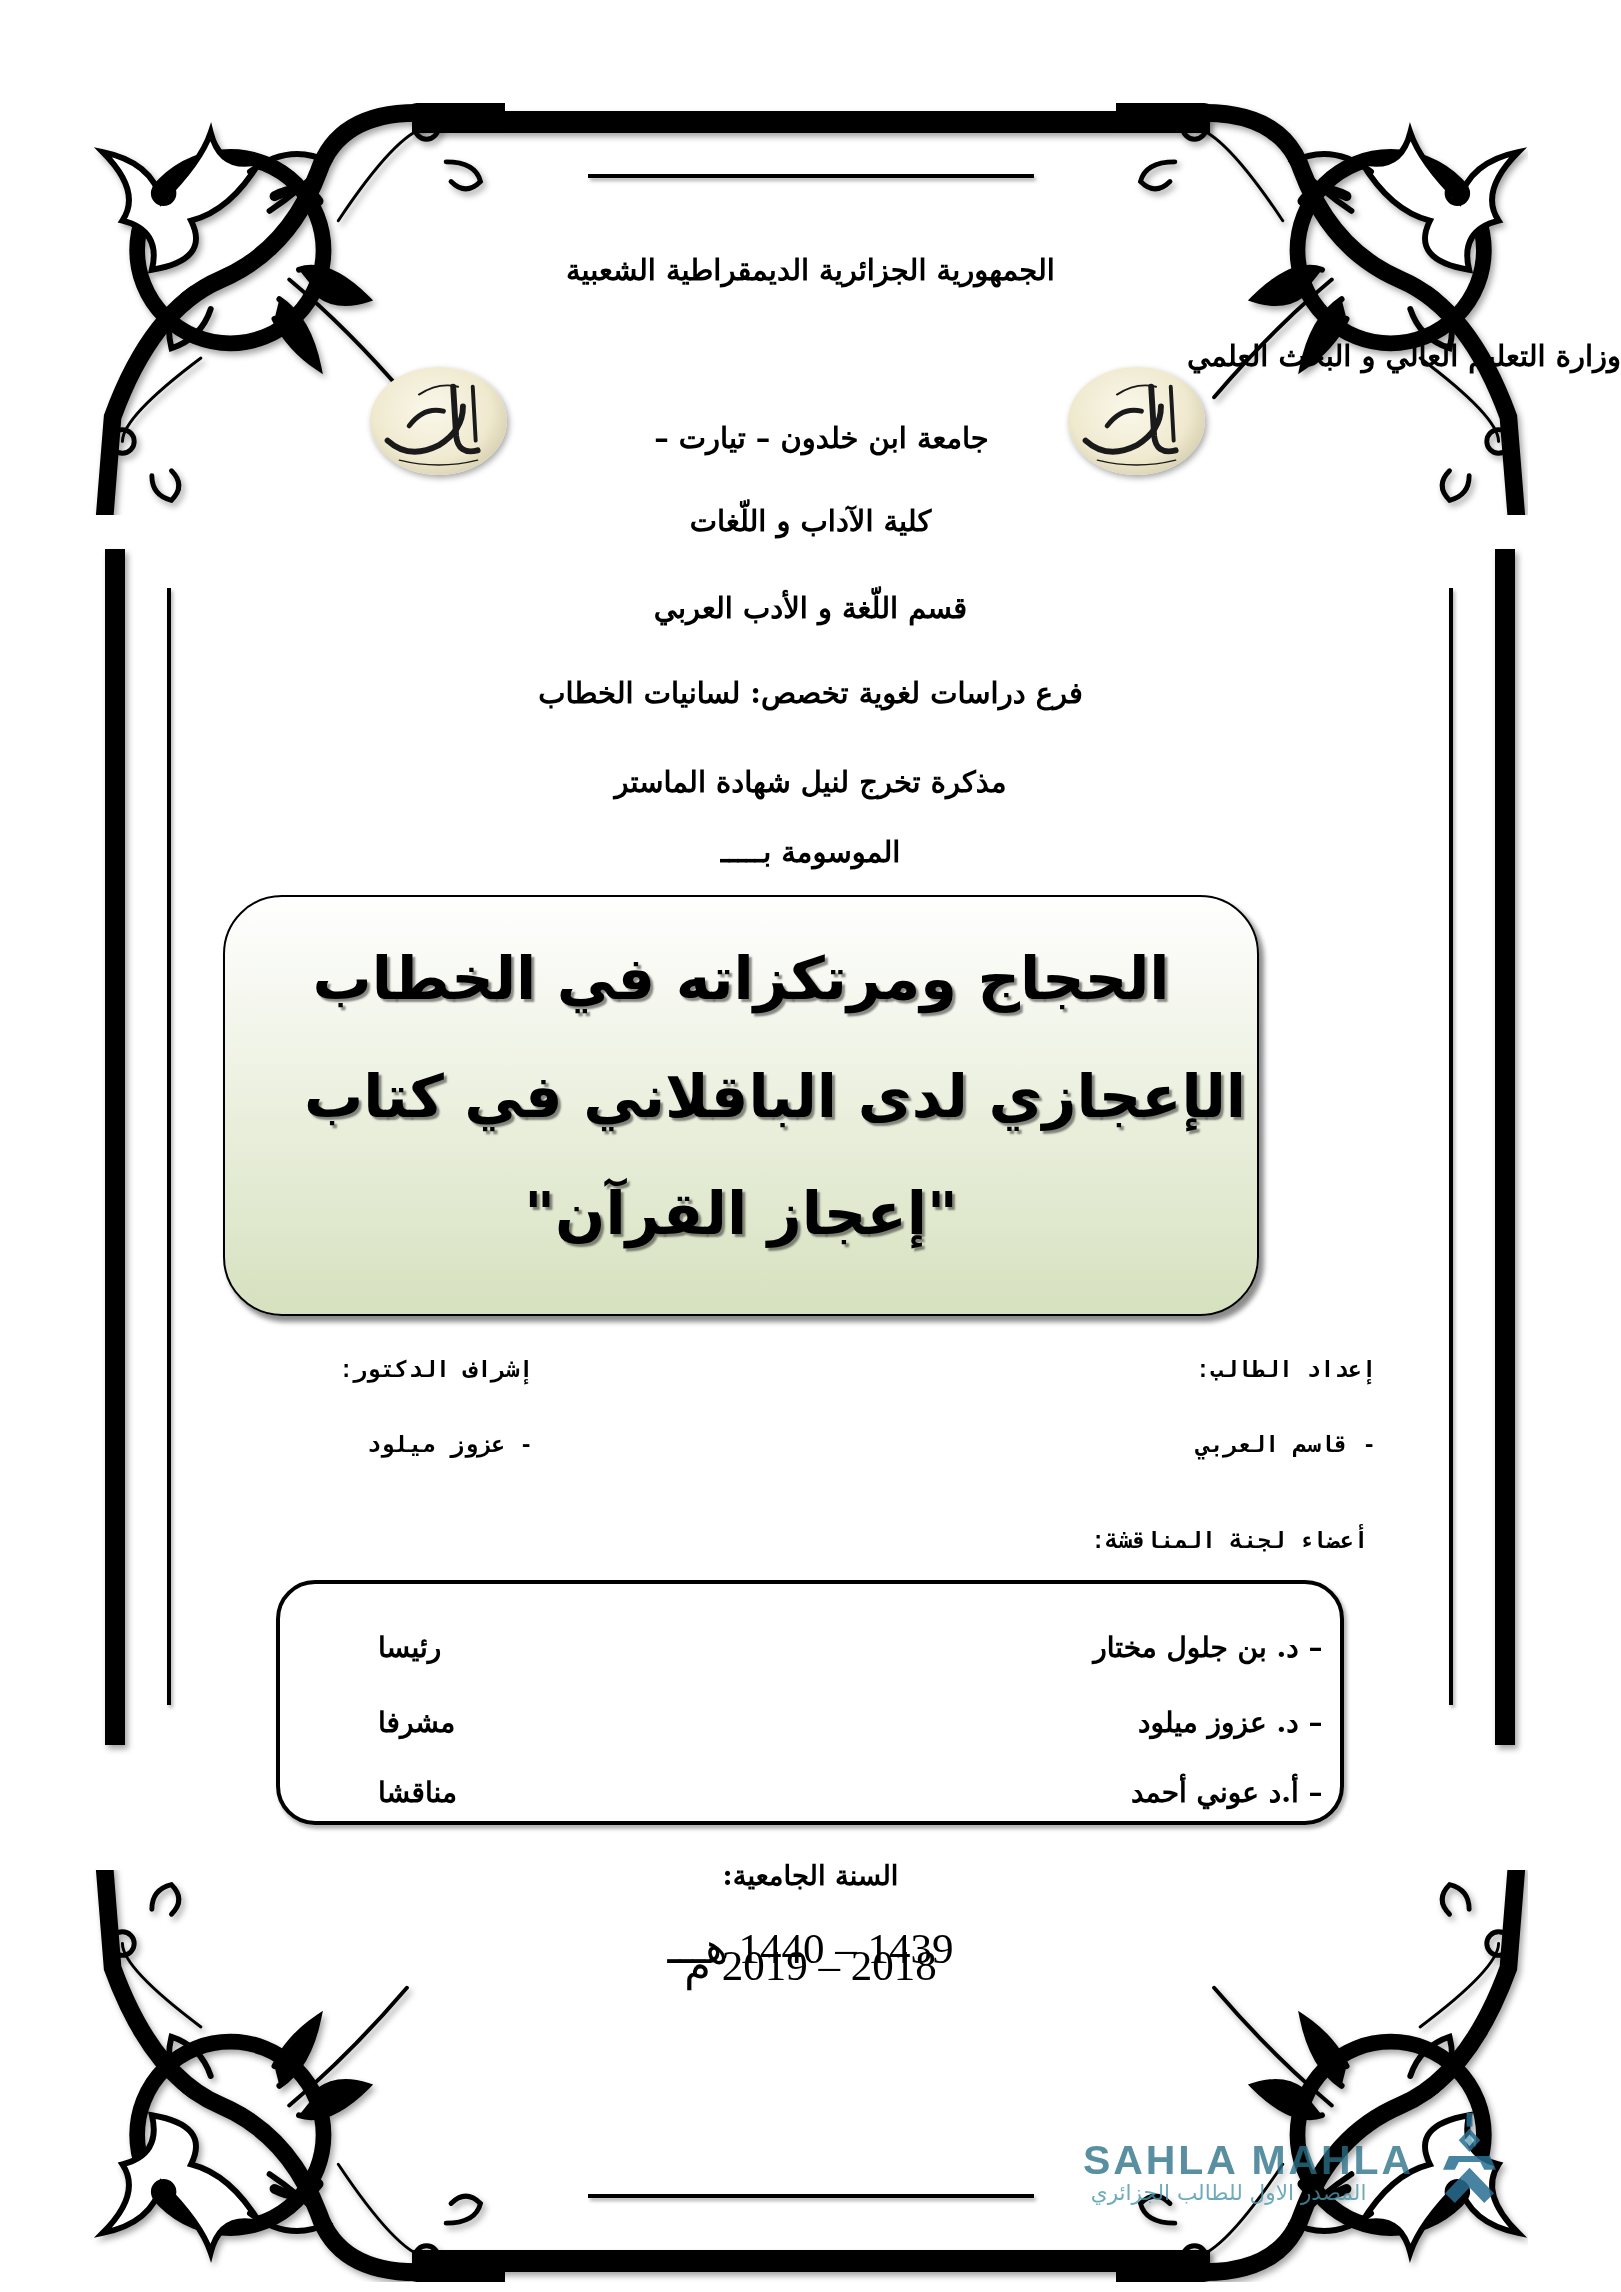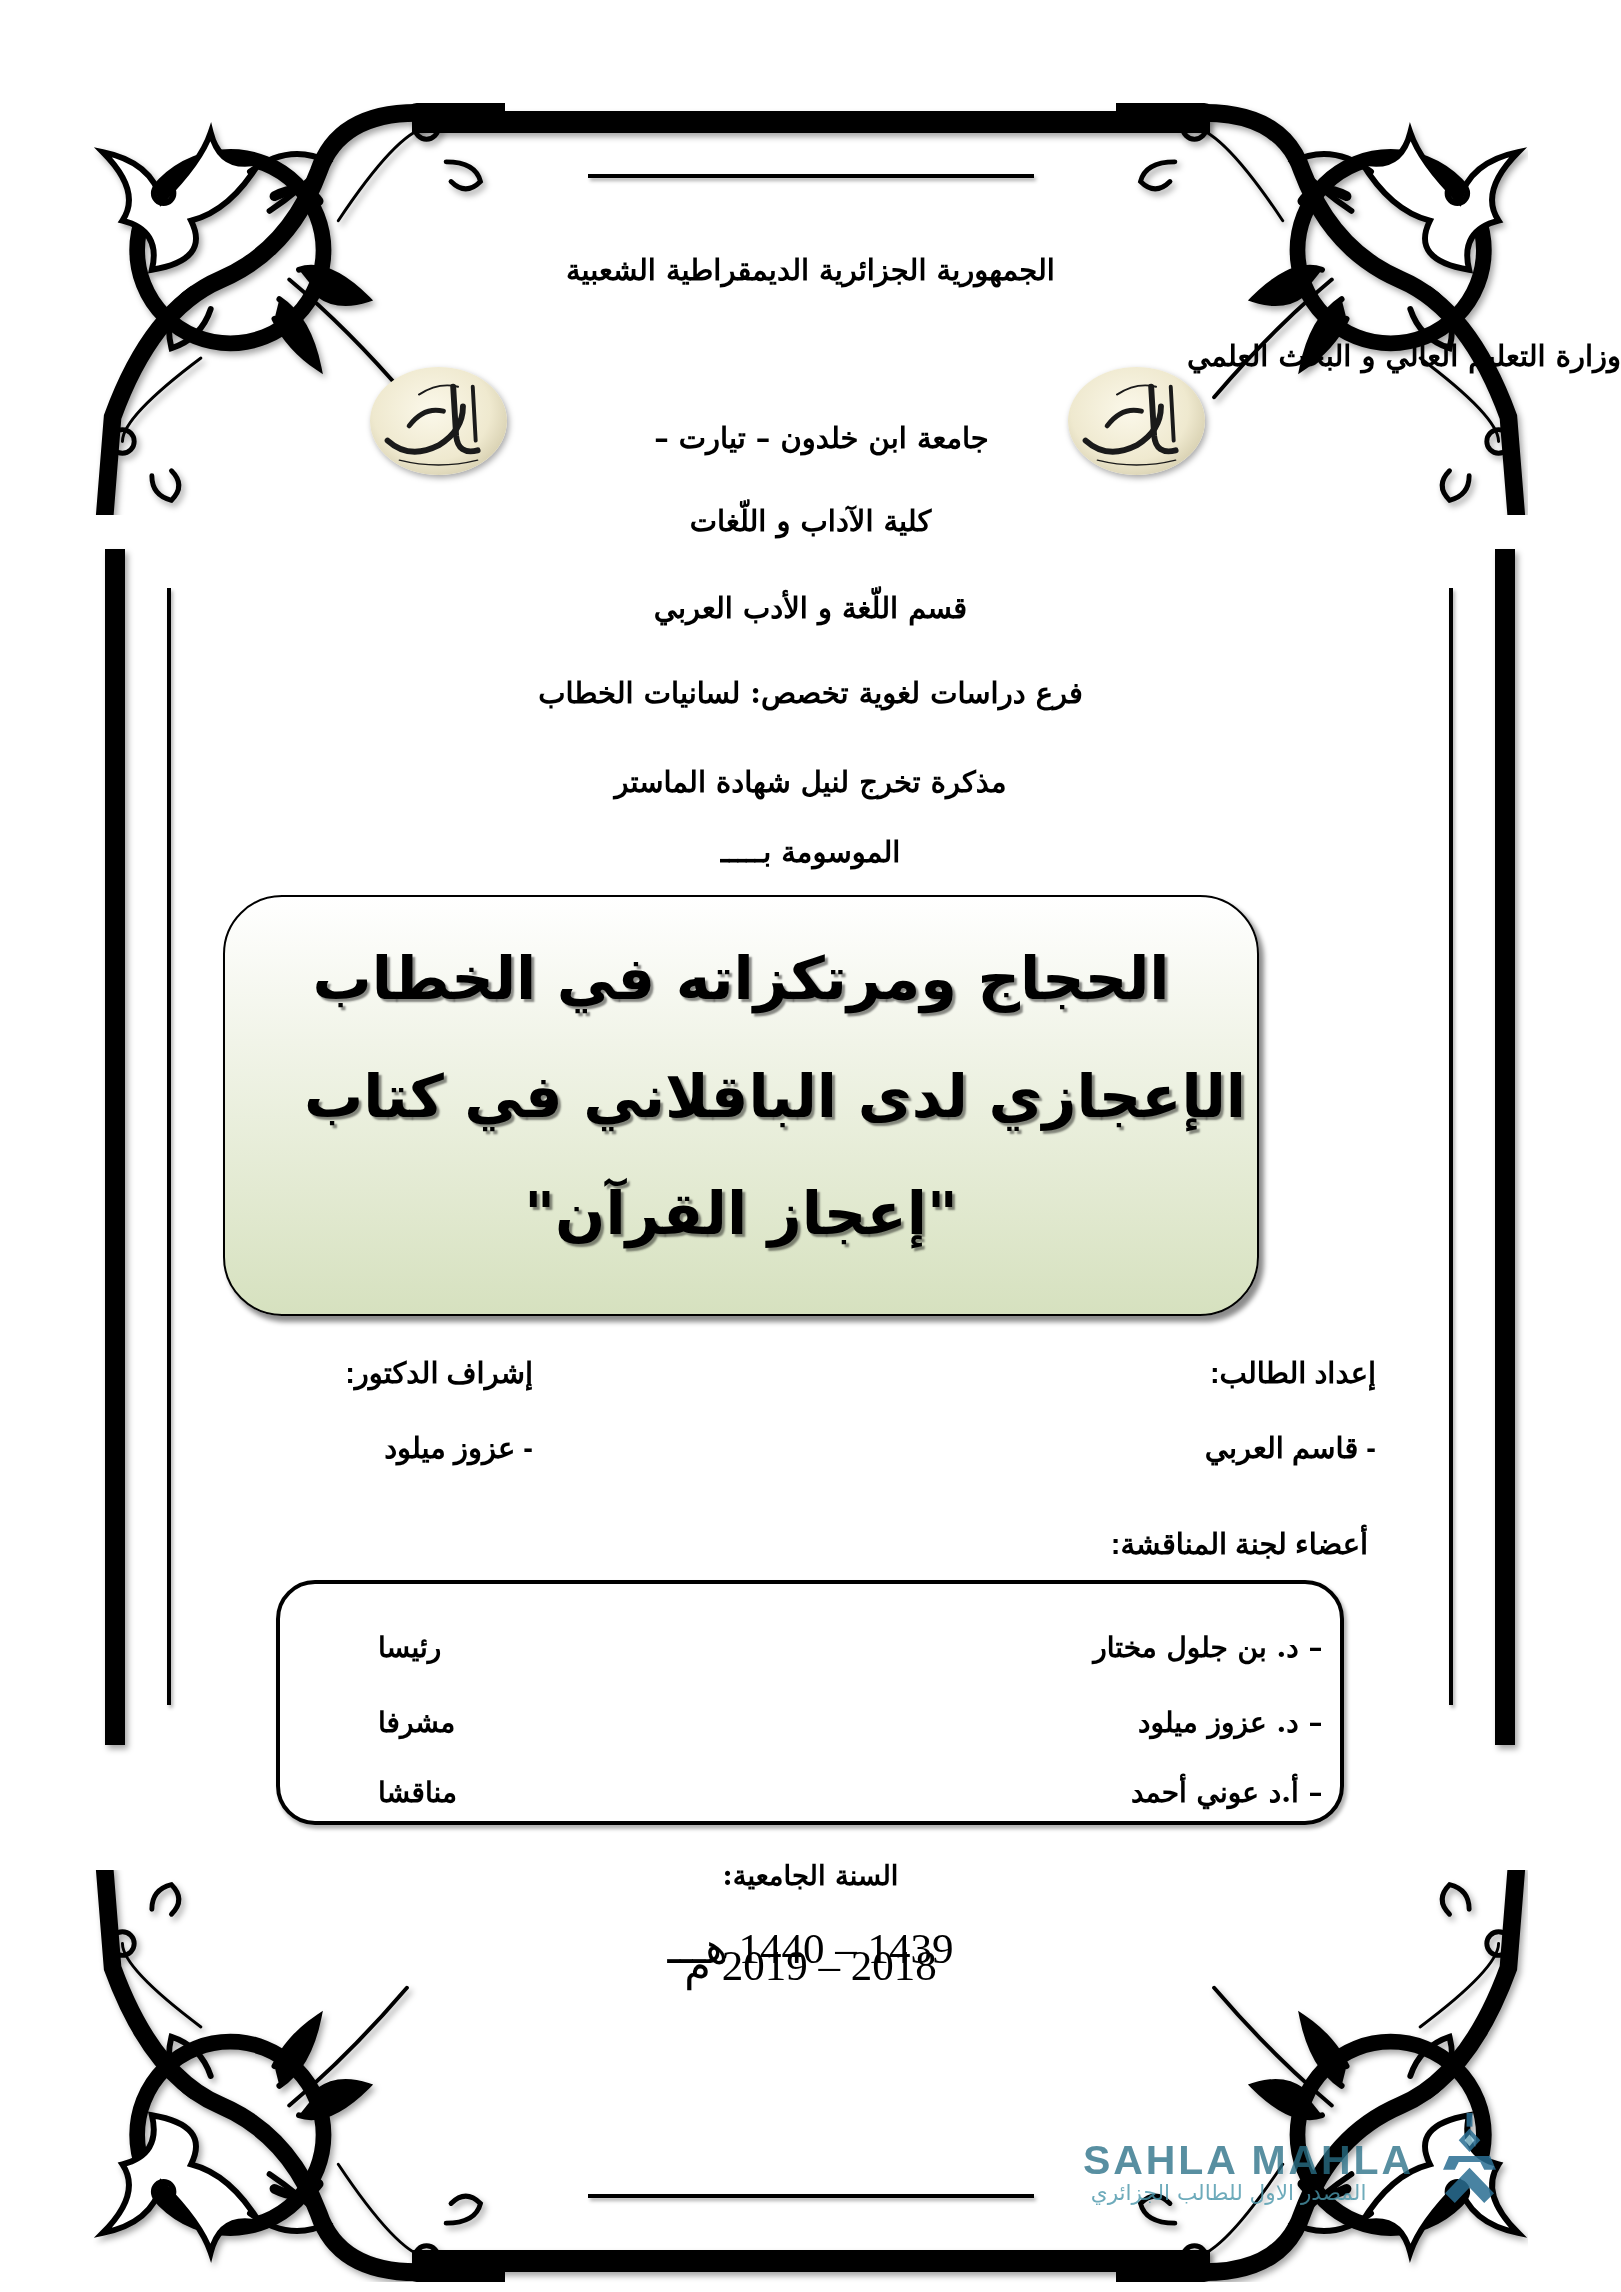--- a/index.html
+++ b/index.html
@@ -16,22 +16,22 @@
           background:radial-gradient(ellipse at 45% 40%, #fbf8ea 0%, #efe9cf 55%, #cfc7a6 85%, #9d977c 100%);
           box-shadow:2px 2.9px 5.9px rgba(0,0,0,0.35); overflow:hidden; }
   .logo svg { width:100%; height:100%; }
   .title-box { position:absolute; left:223px; top:895px; width:1036px; height:421px;
                border:2.9px solid #000; border-radius:59px;
                background:linear-gradient(to bottom, #ffffff 0%, #f1f4e8 35%, #e3ead2 70%, #d6e1bf 100%);
                box-shadow:4.9px 5.9px 4.9px rgba(0,0,0,0.45); box-sizing:border-box; }
   .title-line { position:absolute; left:0; width:100%; text-align:center; direction:rtl;
                 font-family:"DejaVu Sans", "Liberation Sans", sans-serif; font-weight:bold;
                 font-size:59px; text-shadow:2.9px 2.9px 2px rgba(0,0,0,0.45); letter-spacing:-1px; }
-  .label { position:absolute; direction:rtl; font-weight:bold; font-size:29px;
-           font-family:Liberation Sans, sans-serif; }
+  .label { position:absolute; direction:rtl; font-weight:bold; font-size:23px;
+           font-family:Liberation Mono, monospace; }
   .jury-box { position:absolute; left:276px; top:1580px; width:1068px; height:245px;
               border:4.9px solid #000; border-radius:39px; box-sizing:border-box;
               box-shadow:2.9px 3.9px 3.9px rgba(0,0,0,0.3); background:#fff; }
   .jury-row { position:absolute; left:0; width:100%; height:49px; direction:rtl; font-weight:bold; font-size:28px; }
   .jury-name { position:absolute; right:17.6px; }
   .jury-role { position:absolute; left:98px; }
   .year { font-size:43px; font-family:"Liberation Serif", "DejaVu Serif", serif; }
   .watermark { position:absolute; left:1083px; top:2137px; width:451px; height:69px; }
   .wm-en { position:absolute; left:0; top:0; font-family:"Liberation Sans", sans-serif; font-weight:bold;
            font-size:41px; letter-spacing:2.9px; color:rgba(41,112,135,0.78); direction:ltr; }

